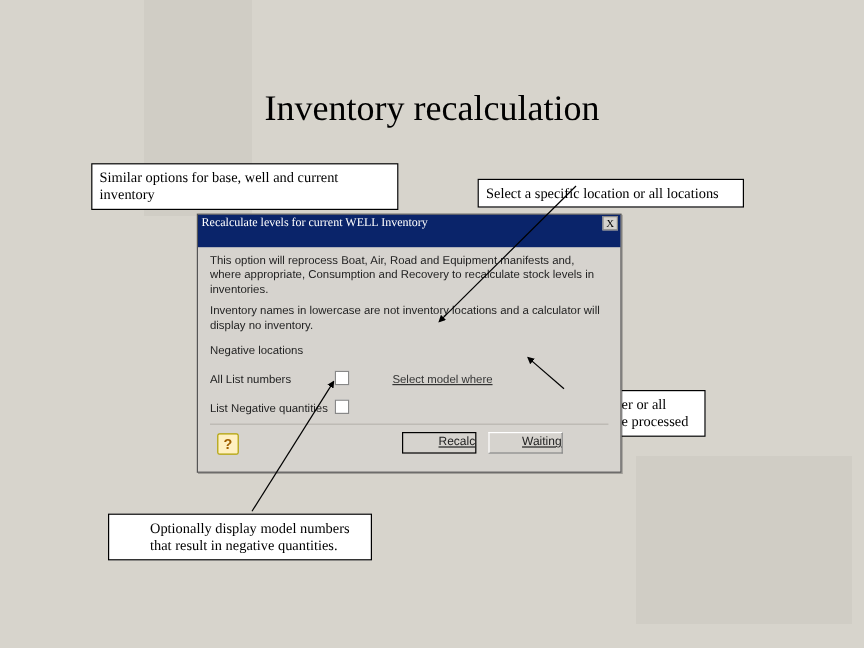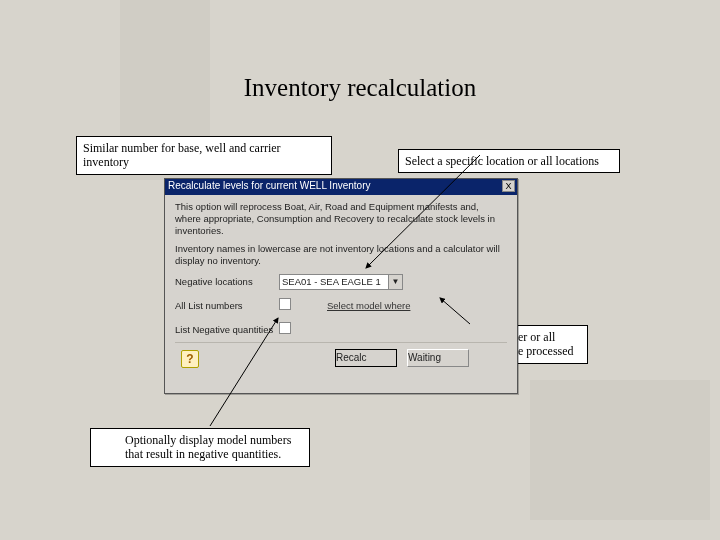--- a/index.html
+++ b/index.html
@@ -13,21 +13,21 @@
   
   .wm { position: absolute; background: rgba(0,0,0,0.03); }
   .wm1 { left: 120px; top: 0; width: 90px; height: 180px; }
   .wm2 { left: 530px; top: 380px; width: 180px; height: 140px; }
 
   .slide-title {
     position: absolute;
     top: 74px; left: 0; width: 720px;
     text-align: center;
     font-family: "Times New Roman", serif;
-    font-size: 25px;
+    font-size: 30px;
   }
 
   .annotation {
     position: absolute;
     background: #fff;
     border: 1.5px solid #000;
     font-family: "Times New Roman", serif;
     font-size: 12px;
     padding: 4px 6px;
     line-height: 1.2;
@@ -43,26 +43,27 @@
     left: 164px; top: 178px;
     width: 354px; height: 216px;
     background: #d6d3ce;
     border: 1px solid #555;
     box-shadow: 1px 1px 0 rgba(0,0,0,0.25);
     font-size: 10px;
     font-family: Tahoma, Arial, sans-serif;
     color: #222;
   }
   .titlebar {
-    height: 16px;
+    height: 27px;
     background: linear-gradient(#0a246a, #0a246a);
     color: #fff;
     font-size: 10px;
     padding: 1px 3px;
     position: relative;
+    font-family: Liberation Serif, serif;
   }
   .close-x {
     position: absolute; right: 2px; top: 1px;
     width: 13px; height: 12px;
     background: #d6d3ce;
     border: 1px solid #888;
     font-size: 9px; line-height: 10px;
     text-align: center; color: #000;
   }
   .dlg-body { padding: 6px 10px 4px 10px; }
@@ -108,57 +109,53 @@
     border-radius: 2px;
     color: #a06000; font-weight: bold;
     text-align: center; font-size: 12px; line-height: 16px;
   }
   .btn {
     position: absolute;
     width: 62px; height: 18px;
     background: #d6d3ce;
     border: 1px solid #888;
     border-top-color: #fff; border-left-color: #fff;
-    font-size: 10px; text-align: left; line-height: 16px;
+    font-size: 10px; text-align: right; line-height: 16px; text-decoration: underline;
   }
   .btn-default { border: 1px solid #000; }
   .btn-recalc { left: 160px; top: 1px; }
   .btn-cancel { left: 232px; top: 1px; }
 
   
   svg.overlay { position: absolute; left: 0; top: 0; width: 720px; height: 540px; pointer-events: none; }
 </style>
 </head>
 <body>
 
 <div class="wm wm1"></div>
 <div class="wm wm2"></div>
 
 <div class="slide-title">Inventory recalculation</div>
 
-<div class="annotation ann-tl">Similar number for base, well and carrier inventory</div>
+<div class="annotation ann-tl">Similar options for base, well and current inventory</div>
 <div class="annotation ann-tr">Select a specific location or all locations</div>
 <div class="annotation ann-mr">A single model number or all model numbers can be processed</div>
 <div class="annotation ann-bl">Optionally display model numbers that result in negative quantities.</div>
 
 <div class="dialog">
   <div class="titlebar">
     <span>Recalculate levels for current WELL Inventory</span>
     <div class="close-x">X</div>
   </div>
   <div class="dlg-body">
     <div class="intro1">This option will reprocess Boat, Air, Road and Equipment manifests and, where appropriate, Consumption and Recovery to recalculate stock levels in inventories.</div>
     <div class="intro2">Inventory names in lowercase are not inventory locations and a calculator will display no inventory.</div>
 
     <div class="form-row">
       <span class="lbl">Negative locations</span>
-      <div class="ctrl select-box">
-        <span>SEA01 - SEA EAGLE 1</span>
-        <div class="select-arrow">▼</div>
-      </div>
     </div>
 
     <div class="form-row">
       <span class="lbl">All List numbers</span>
       <span class="ctrl checkbox"></span>
       <span class="model-select-link">Select model where</span>
     </div>
 
     <div class="form-row">
       <span class="lbl">List Negative quantities</span>

